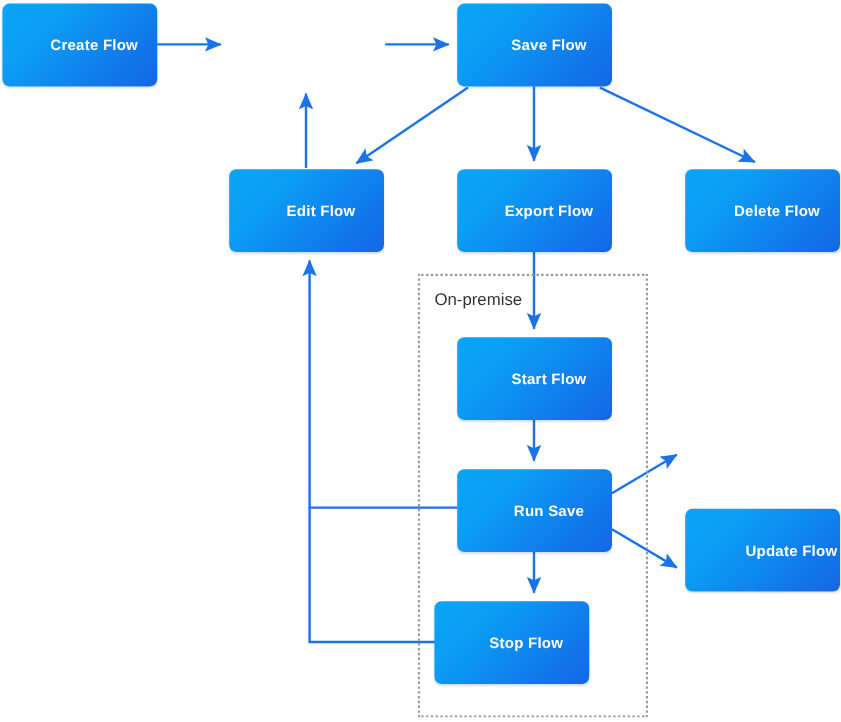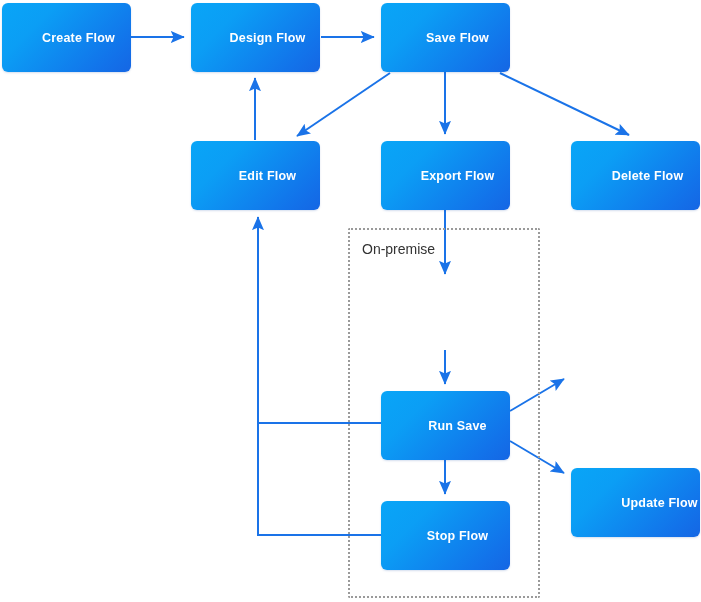--- a/index.html
+++ b/index.html
@@ -101,47 +101,47 @@
     <path d="M 381 535 L 258 535 L 258 423" fill="none" stroke="#1a73e8" stroke-width="2"></path>
   </svg>
 
   <div class="group-box" style="left:348px; top:228px; width:192px; height:370px;"></div>
   <div class="group-label" style="left:362px; top:241px;">On-premise</div>
 
   <div class="node" style="left:2px; top:3px;">
     <span class="node-label">Create Flow</span>
   </div>
 
-  <div class="node" style="left:191px; top:3px;">
-    <span class="node-label">Design Flow</span>
-  </div>
 
   <div class="node" style="left:381px; top:3px;">
     <span class="node-label">Save Flow</span>
   </div>
 
   <div class="node" style="left:191px; top:141px;">
     <span class="node-label">Edit Flow</span>
   </div>
 
   <div class="node" style="left:381px; top:141px;">
     <span class="node-label">Export Flow</span>
   </div>
 
   <div class="node" style="left:571px; top:141px;">
     <span class="node-label">Delete Flow</span>
   </div>
 
+  <div class="node" style="left:381px; top:281px;">
+    <span class="node-label">Start Flow</span>
+  </div>
 
   <div class="node" style="left:381px; top:391px;">
     <span class="node-label">Run Save</span>
   </div>
 
-  <div class="node" style="left:381px; top:501px;">
+  <div class="node" style="left:362px; top:501px;">
     <span class="node-label">Stop Flow</span>
   </div>
 
 
-  <div class="node" style="left:571px; top:468px;padding-left:24px;">
+  <div class="node" style="left:571px; top:424px;padding-left:24px;">
     <span class="node-label">Update Flow</span>
   </div>
 
 </div>
 
 </body></html>

